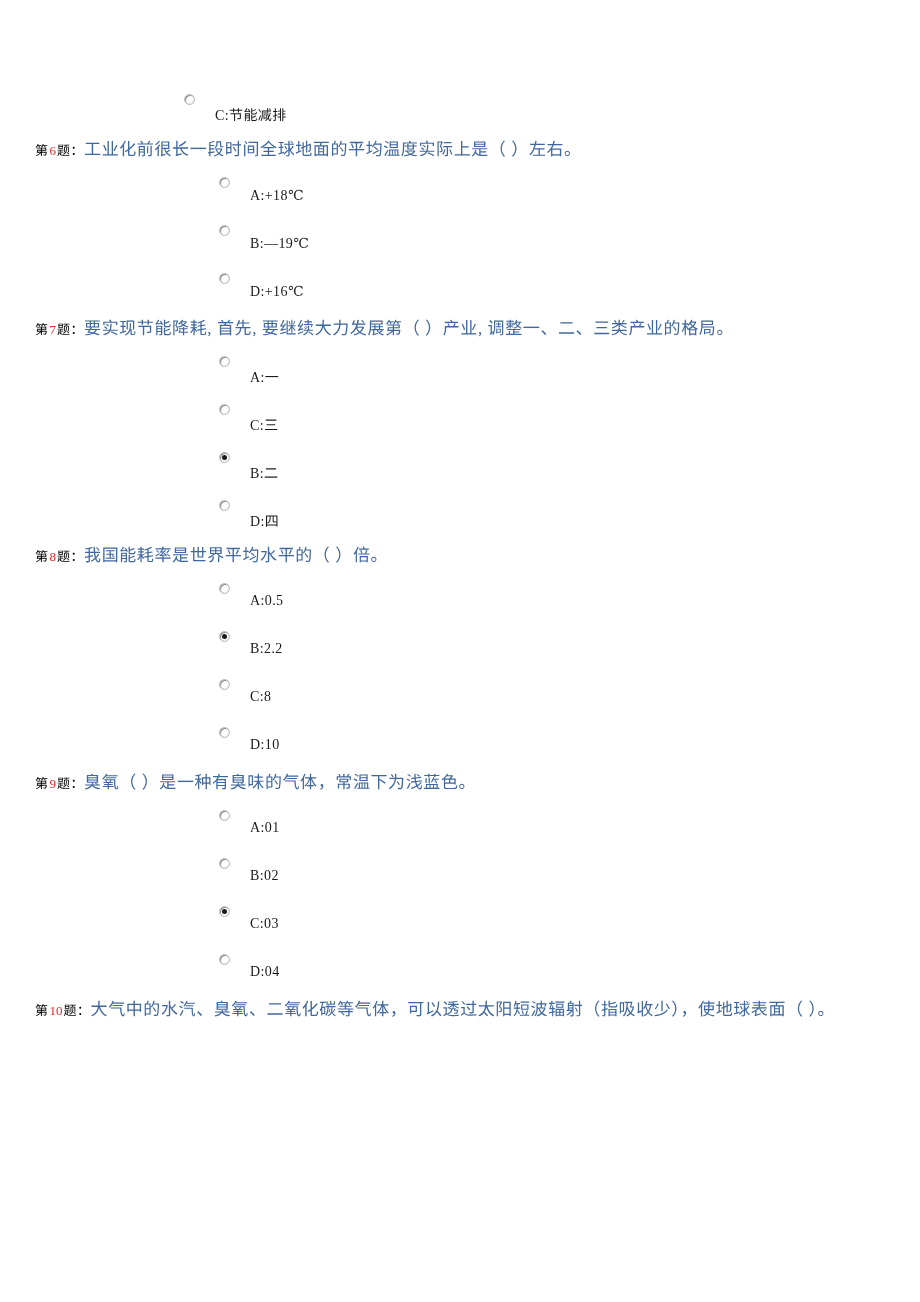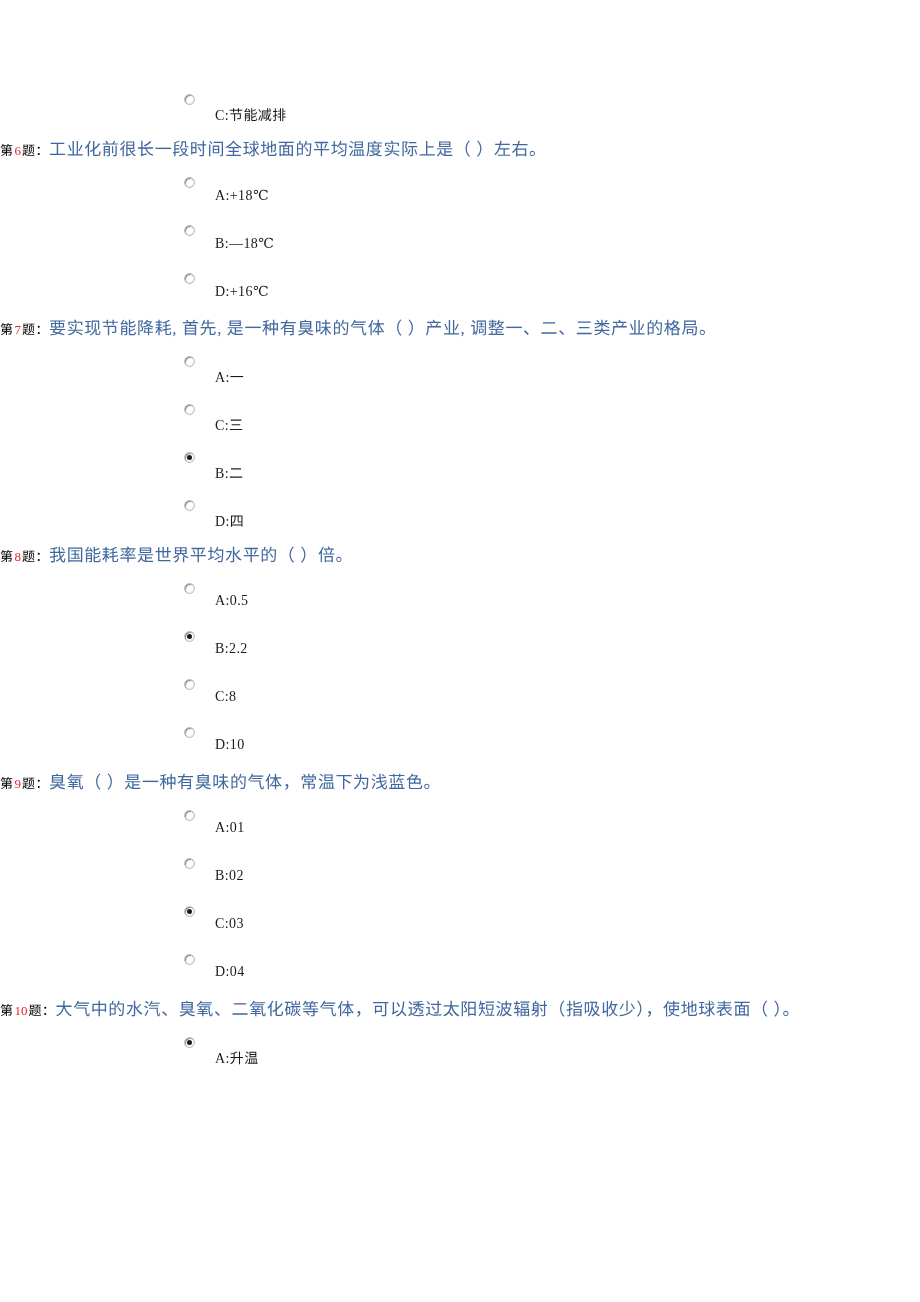--- a/index.html
+++ b/index.html
@@ -58,20 +58,21 @@
     font-family: "Liberation Serif", "DejaVu Serif", serif;
     font-size: 14px;
     letter-spacing: 0.4px;
     color: #1a1a1a;
     white-space: nowrap;
   }
 
   
   .question-block {
     position: relative;
+    margin-left: 35px;
   }
   .question-heading {
     position: relative;
     padding-left: 124px;
     padding-right: 74px;
     text-indent: -124px;
     font-size: 17px;
     line-height: 28px;
     color: #41689e;
     font-family: "Liberation Serif", "DejaVu Serif", serif;
@@ -110,29 +111,29 @@
   <div id="questions">
       <div class="question-block">
         <div class="question-heading"><span class="q-prefix">第</span><span class="q-num">6</span><span class="q-prefix">题：</span><span class="q-text">工业化前很长一段时间全球地面的平均温度实际上是（ ）左右。</span></div>
         <div class="q-gap"></div>
         <div class="option-row">
           <span class="radio"></span>
           <span class="option-label">A:+18℃</span>
         </div>
         <div class="option-row">
           <span class="radio"></span>
-          <span class="option-label">B:—18℃</span>
+          <span class="option-label">B:—19℃</span>
         </div>
         <div class="option-row">
           <span class="radio"></span>
           <span class="option-label">D:+16℃</span>
         </div>
       </div>
       <div class="question-block">
-        <div class="question-heading"><span class="q-prefix">第</span><span class="q-num">7</span><span class="q-prefix">题：</span><span class="q-text">要实现节能降耗, 首先, 是一种有臭味的气体（ ）产业, 调整一、二、三类产业的格局。</span></div>
+        <div class="question-heading"><span class="q-prefix">第</span><span class="q-num">7</span><span class="q-prefix">题：</span><span class="q-text">要实现节能降耗, 首先, 要继续大力发展第（ ）产业, 调整一、二、三类产业的格局。</span></div>
         <div class="q-gap"></div>
         <div class="option-row">
           <span class="radio"></span>
           <span class="option-label">A:一</span>
         </div>
         <div class="option-row">
           <span class="radio"></span>
           <span class="option-label">C:三</span>
         </div>
         <div class="option-row">
@@ -180,19 +181,15 @@
           <span class="option-label">C:03</span>
         </div>
         <div class="option-row">
           <span class="radio"></span>
           <span class="option-label">D:04</span>
         </div>
       </div>
       <div class="question-block">
         <div class="question-heading"><span class="q-prefix">第</span><span class="q-num">10</span><span class="q-prefix">题：</span><span class="q-text">大气中的水汽、臭氧、二氧化碳等气体，可以透过太阳短波辐射（指吸收少），使地球表面（ ）。</span></div>
         <div class="q-gap"></div>
-        <div class="option-row">
-          <span class="radio checked"></span>
-          <span class="option-label">A:升温</span>
-        </div>
       </div>
     </div>
 </div>
 
 </body></html>

